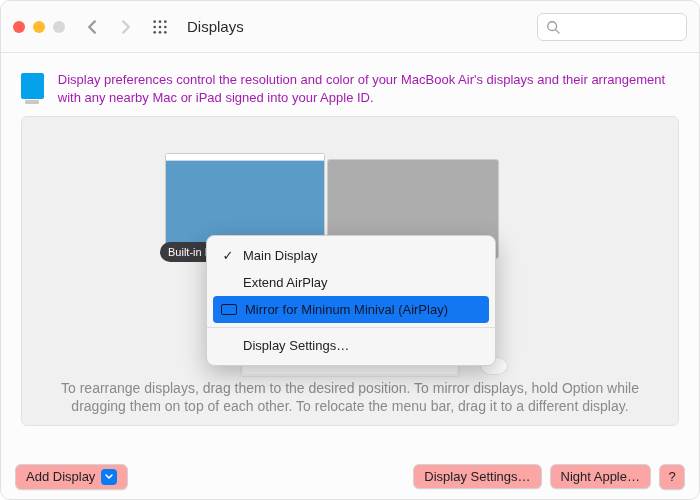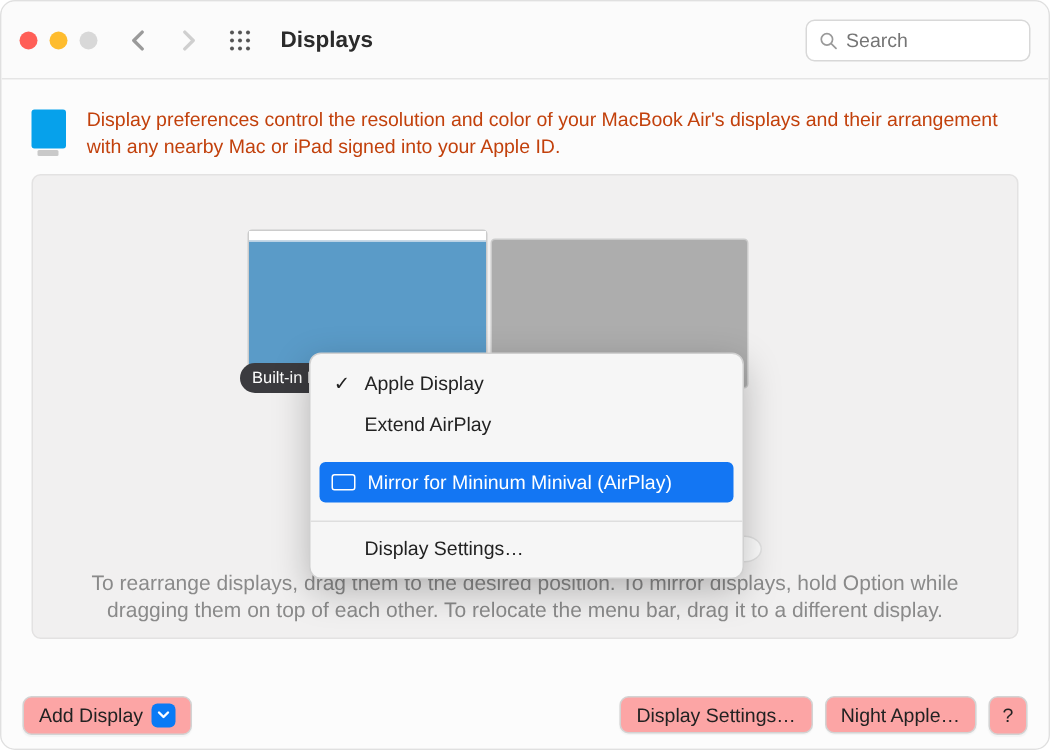--- a/index.html
+++ b/index.html
@@ -7,46 +7,46 @@
   .window { width: 700px; height: 500px; background: #fcfcfc; border-radius: 10px; overflow: hidden; position: relative; border:1px solid #e0e0e0;}
   .titlebar { height: 52px; display: flex; align-items: center; padding: 0 12px; border-bottom: 1px solid #e5e5e5; background: #fbfbfb; gap: 8px; }
   .traffic { display: flex; gap: 8px; margin-right: 6px; }
   .tl { width: 12px; height: 12px; border-radius: 50%; }
   .red { background: #ff5f57; }
   .yellow { background: #febc2e; }
   .grey { background: #d8d8d8; }
   .navbtn { width: 26px; height: 26px; display:flex; align-items:center; justify-content:center; color:#9a9a9a; border-radius:5px;}
   .navbtn svg{width:14px;height:14px;}
   .gridicon svg{width:16px;height:16px;color:#555;}
-  .title { font-size: 15px; font-weight: 700; color:#2b2b2b; margin-left: 6px; }
+  .title { font-size: 15px; font-weight: 400; color:#2b2b2b; margin-left: 6px; }
   .spacer { flex: 1; }
   .search { width: 150px; height: 28px; background:#fff; border:1px solid #d8d8d8; border-radius:6px; display:flex; align-items:center; padding:0 8px; gap:6px; color:#9a9a9a;}
   .search input { border:none; outline:none; font-size:13px; color:#555; width:100%; background:transparent;}
   .search svg{width:14px;height:14px;}
 
   .content { padding: 18px 20px 12px 20px; }
   .intro { display:flex; gap:14px; align-items:flex-start; }
   .monicon { width:34px; height:26px; background:#06a1eb; border-radius:2px; position:relative; margin-top:2px;}
   .monicon::after{content:"";position:absolute;left:50%;transform:translateX(-50%);bottom:-5px;width:14px;height:4px;background:#c9c9c9;border-radius:1px;}
-  .intro p { font-size:13px; color:#c2410c; line-height:1.35; }
+  .intro p { font-size:13px; color:#a21caf; line-height:1.35; }
 
   .arena { margin:10px 0 0 0; background:#f1f0f0; border:1px solid #e3e2e2; border-radius:6px; height:310px; position:relative; overflow:hidden;}
   .arrangement { position:absolute; top:36px; left:50%; transform:translateX(-50%); width:370px; height:120px; }
   .disp { position:absolute; border:1px solid #ccc; border-radius:3px; }
   .disp.primary { left:0; top:0; width:160px; height:106px; background:#5a9bc8; }
   .disp.primary::before{content:"";position:absolute;top:0;left:0;right:0;height:6px;background:#fff;border-bottom:1px solid #c7d8e6;}
   .disp.secondary { left:162px; top:6px; width:172px; height:100px; background:#adadad; }
   .pill { position:absolute; background:#3b3b3f; color:#fff; font-size:11px; padding:4px 8px; border-radius:11px; display:flex; align-items:center; gap:4px; white-space:nowrap;}
   .pill svg{width:8px;height:8px;}
   .pill.p1{left:-6px; bottom:-4px;}
   .pill.p2{left:12px; bottom:-4px;}
 
   .menu { position:absolute; top:118px; left:184px; width:290px; background:#f6f6f6; border:1px solid #d0d0d0; border-radius:8px; box-shadow:0 8px 24px rgba(0,0,0,.25); padding:6px 0; z-index:5;}
   .menu .item { display:flex; align-items:center; gap:8px; padding:6px 14px; font-size:13px; color:#222;}
-  .menu .item.sel { background:#1376f3; color:#ffffff; border-radius:4px; margin:12px 6px; padding:6px 8px;}
+  .menu .item.sel { background:#1376f3; color:#0f172a; border-radius:4px; margin:0 6px; padding:6px 8px;}
   .menu .check{width:14px;display:inline-flex;justify-content:center;}
   .menu hr{border:none;border-top:1px solid #dedede;margin:4px 0;}
   .menu .monmini{width:16px;height:11px;border:1.5px solid currentColor;border-radius:2px;display:inline-block;}
 
   .keyboard { position:absolute; bottom:48px; left:50%; transform:translateX(-50%); width:220px; height:28px; background:#fdfdfd; border:1px solid #e2e2e2; border-radius:3px; box-shadow:inset 0 0 0 2px #f1f1f1;}
   .mouse{position:absolute;bottom:50px;left:calc(50% + 130px);width:28px;height:18px;background:#fdfdfd;border:1px solid #e2e2e2;border-radius:50%/60%;}
   .hint { position:absolute; bottom:10px; left:0; right:0; text-align:center; font-size:14px; color:#8a8a8a; padding:0 30px; line-height:1.3;}
 
   .footer { position:absolute; bottom:0; left:0; right:0; height:45px; display:flex; align-items:center; padding:0 14px; gap:8px; background:#fcfcfc;}
   .btn { background:#fca5a5; border:1px solid #d3d3d3; border-radius:6px; padding:4px 10px; font-size:13px; color:#222; display:flex; align-items:center; gap:6px; box-shadow:0 1px 1px rgba(0,0,0,.04);}
@@ -89,21 +89,20 @@
           </g>
         </svg>
     </div>
     <div class="title">Displays</div>
     <div class="spacer"></div>
     <div class="search">
       <svg viewBox="0 0 16 16">
           <circle cx="7" cy="7" r="5" fill="none" stroke="currentColor" stroke-width="1.5"></circle>
           <line x1="11" y1="11" x2="15" y2="15" stroke="currentColor" stroke-width="1.5" stroke-linecap="round"></line>
         </svg>
-      <input type="text" placeholder="Search" style="">
     </div>
   </div>
 
   <div class="content">
     <div class="intro">
       <div class="monicon"></div>
       <p>Display preferences control the resolution and color of your MacBook Air's displays and their arrangement with any nearby Mac or iPad signed into your Apple ID.</p>
     </div>
 
     <div class="arena">
@@ -122,21 +121,21 @@
             <svg viewBox="0 0 8 8">
                 <path d="M2 1l4 3-4 3" fill="none" stroke="currentColor" stroke-width="1.4" stroke-linecap="round" stroke-linejoin="round"></path>
               </svg>
           </div>
         </div>
       </div>
 
       <div class="menu">
         <div class="item">
           <span class="check">✓</span>
-          <span>Apple Display</span>
+          <span>Main Display</span>
         </div>
         <div class="item">
           <span class="check"></span>
           <span>Extend AirPlay</span>
         </div>
         <div class="item sel">
           <span class="monmini"></span>
           <span>Mirror for Mininum Minival (AirPlay)</span>
         </div>
         <hr>

